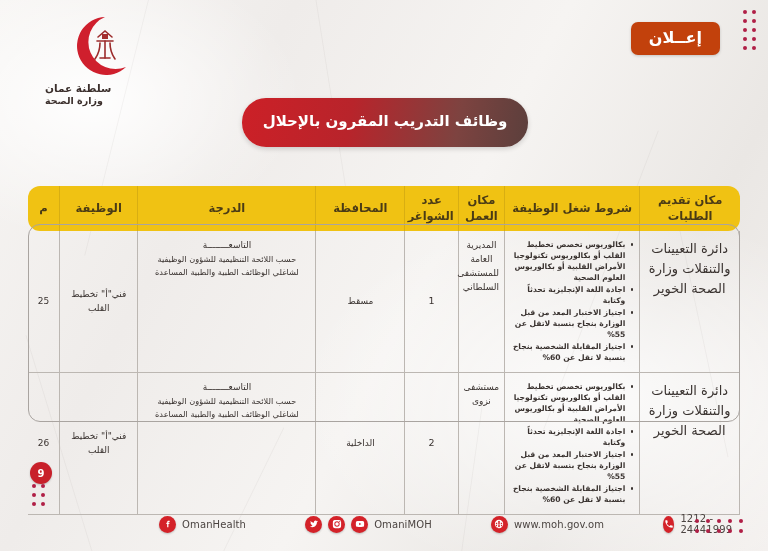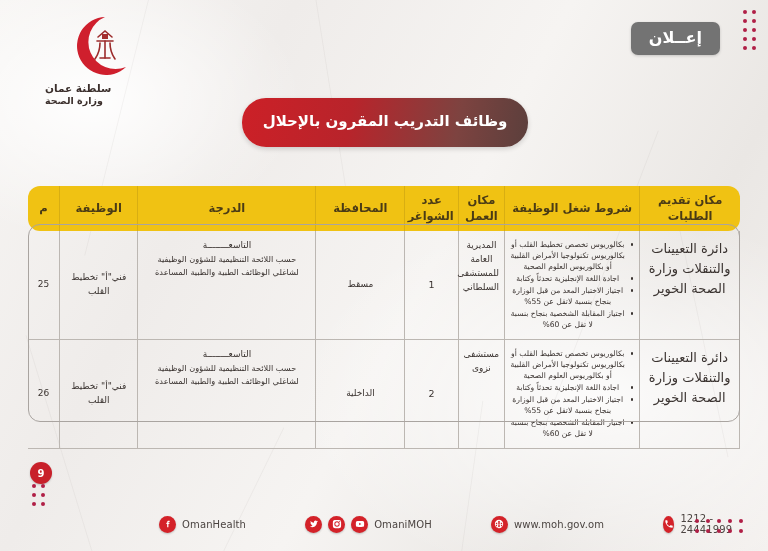--- a/index.html
+++ b/index.html
@@ -57,21 +57,21 @@
     color: #3b2f2c;
     line-height: 1.25;
     letter-spacing: -0.2px;
   }
   .logo-caption div:last-child { font-size: 9.5px; }
 
   .announce-badge {
     position: absolute;
     right: 48px;
     top: 22px;
-    background: #737373;
+    background: #c2410c;
     color: #ffffff;
     border-radius: 7px;
     padding: 6px 18px 8px;
     font-size: 16px;
     font-weight: 700;
     letter-spacing: 1px;
     box-shadow: 0 1px 3px rgba(0,0,0,0.18);
   }
 
   .dotgrid { position: absolute; display: grid; gap: 5px; }
@@ -158,22 +158,23 @@
   .cell-num { font-size: 9px; color: #3a3330; vertical-align: middle; }
   .cell-job { font-size: 9px; vertical-align: middle; }
   .cell-grade-title { font-size: 9px; letter-spacing: 2px; }
   .cell-gov  { font-size: 9px; vertical-align: middle; }
   .cell-vac  { font-size: 9.5px; vertical-align: middle; }
   .cell-loc  { font-size: 9px; }
   .cell-apply{ font-size: 13px; margin-left: 43px; }
 
   ul.cond {
     list-style: none;
-    text-align: center;
+    text-align: right;
     padding-right: 9px;
+    font-weight: bold;
   }
   ul.cond li {
     position: relative;
     margin-bottom: 1px;
     font-size: 7.6px;
     line-height: 1.45;
   }
   ul.cond li::before {
     content: "";
     position: absolute;

